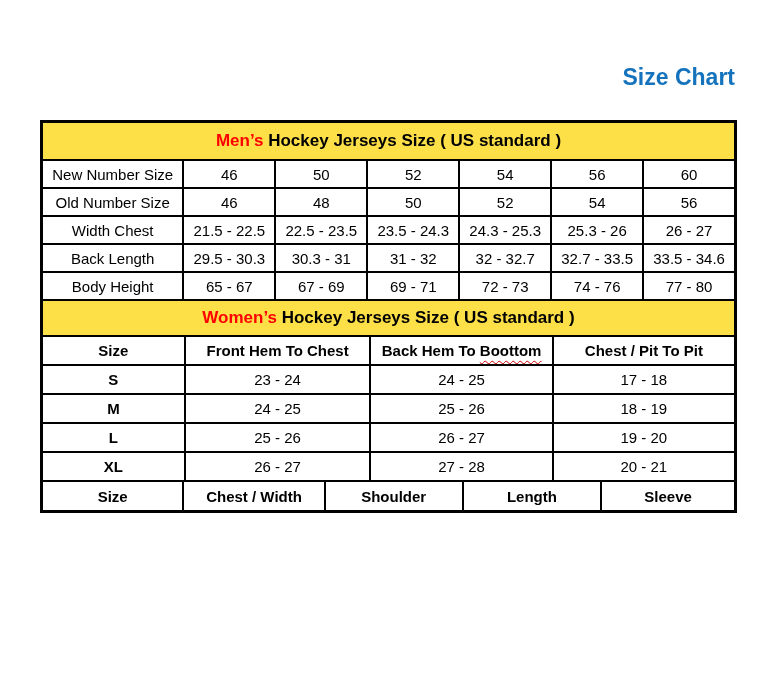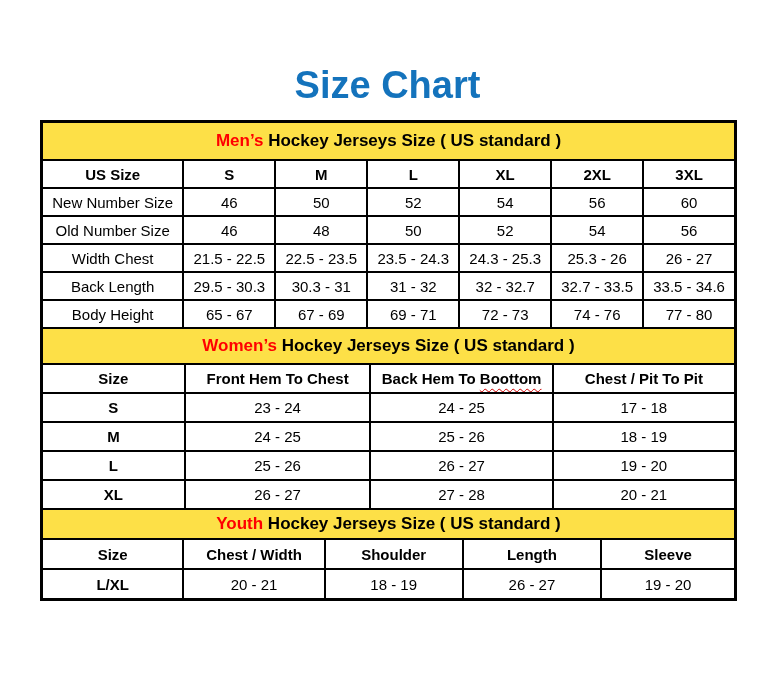--- a/index.html
+++ b/index.html
@@ -13,22 +13,22 @@
     position: relative;
     font-family: "Liberation Sans", sans-serif;
     color: #000000;
     overflow: hidden;
   }
   .page-title {
     position: absolute;
     top: 64px;
     left: 40px;
     width: 695px;
-    text-align: center;
-    font-size: 38px;
+    text-align: right;
+    font-size: 23px;
     font-weight: bold;
     color: #1473BC;
     letter-spacing: 0px;
   }
   .chart-wrap {
     position: absolute;
     top: 120px;
     left: 40px;
     width: 695px;
     border: 1px solid #000;
@@ -86,29 +86,20 @@
         <col style="width:13.27%">
       <col style="width:13.27%">
         <col style="width:13.27%">
         <col style="width:13.27%">
         <col style="width:13.25%">
     </colgroup>
     <tbody>
         <tr class="banner">
       <td colspan="7"><span class="red">Men’s</span><span> Hockey Jerseys Size ( US standard )</span></td>
     </tr>
-    <tr>
-      <th>US Size</th>
-      <th>S</th>
-      <th>M</th>
-      <th>L</th>
-      <th>XL</th>
-      <th>2XL</th>
-      <th>3XL</th>
-    </tr>
     </tbody>
       <tbody>
         <tr>
           <td>New Number Size</td>
           <td>46</td>
           <td>50</td>
           <td>52</td>
           <td>54</td>
           <td>56</td>
           <td>60</td>
@@ -200,35 +191,25 @@
 
   <table class="youth-table bold-first">
     <colgroup>
       <col style="width:20.4%">
         <col style="width:20.4%">
         <col style="width:19.9%">
         <col style="width:20.0%">
         <col style="width:19.3%">
     </colgroup>
     <tbody>
-        <tr class="banner">
-      <td colspan="5"><span class="red">Youth</span><span> Hockey Jerseys Size ( US standard )</span></td>
-    </tr>
     <tr>
       <th>Size</th>
       <th>Chest / Width</th>
       <th>Shoulder</th>
       <th>Length</th>
       <th>Sleeve</th>
     </tr>
     </tbody>
       <tbody>
-        <tr>
-          <td>L/XL</td>
-          <td>20 - 21</td>
-          <td>18 - 19</td>
-          <td>26 - 27</td>
-          <td>19 - 20</td>
-        </tr>
       </tbody>
   </table>
 
 </div>
 
 </body></html>

